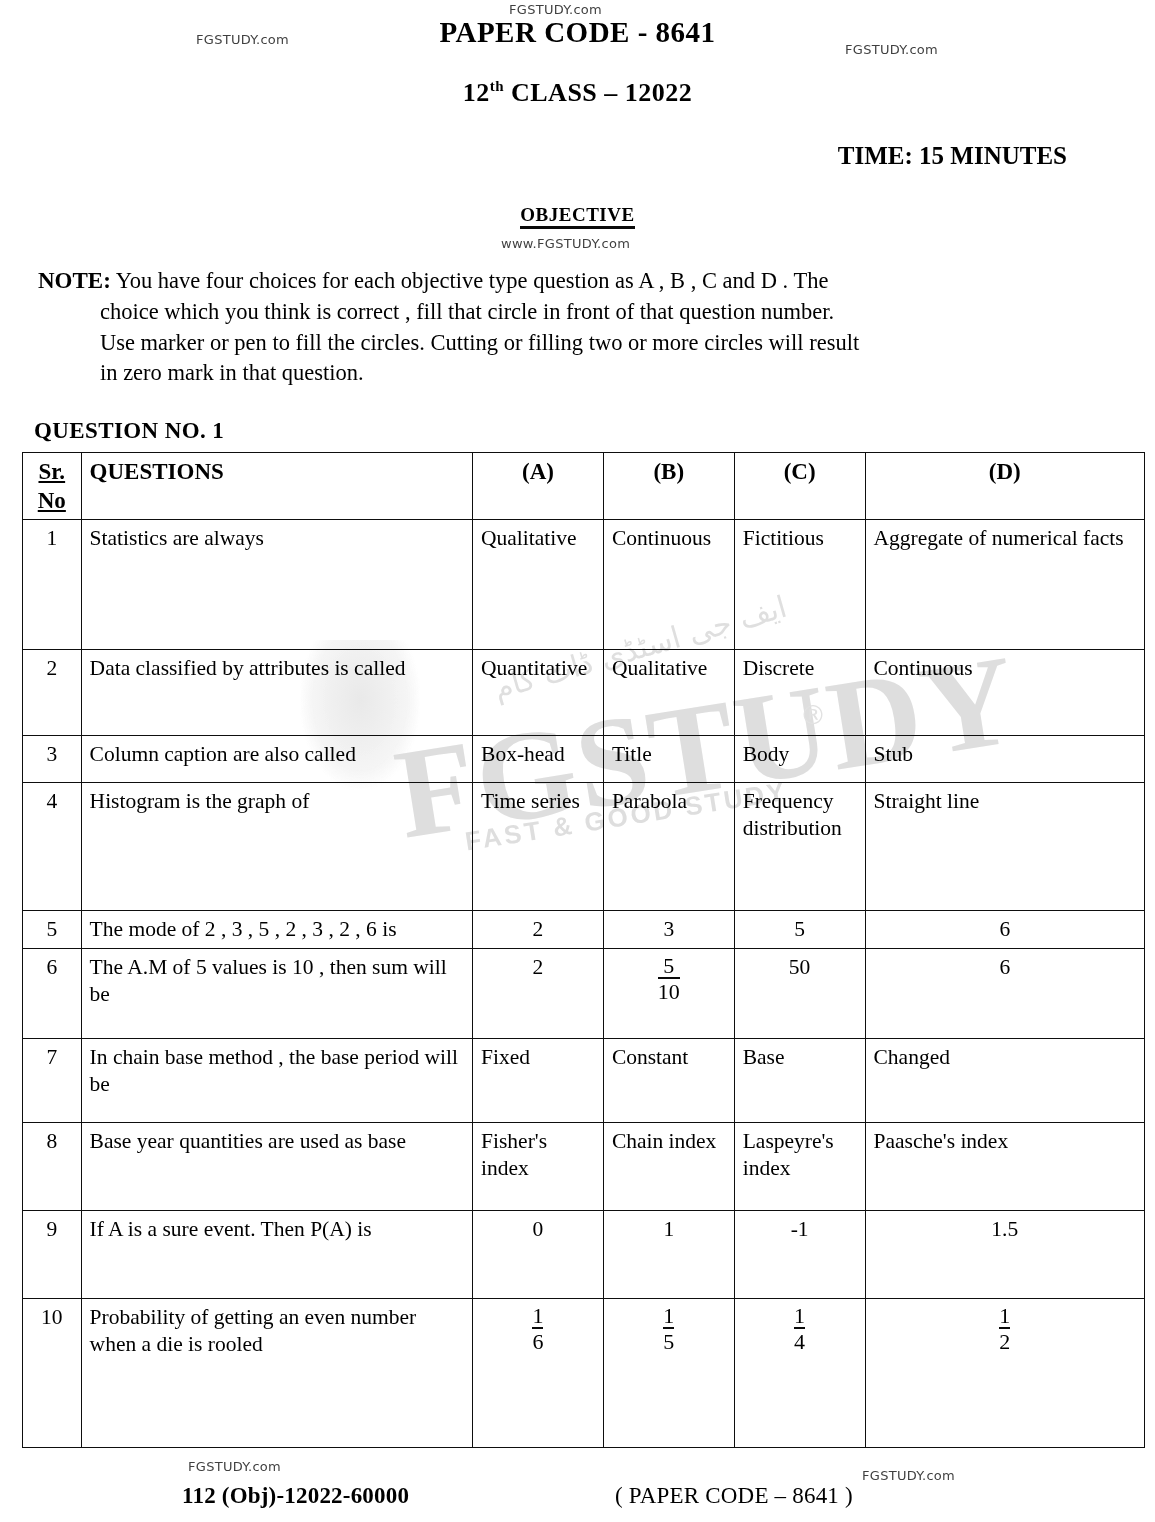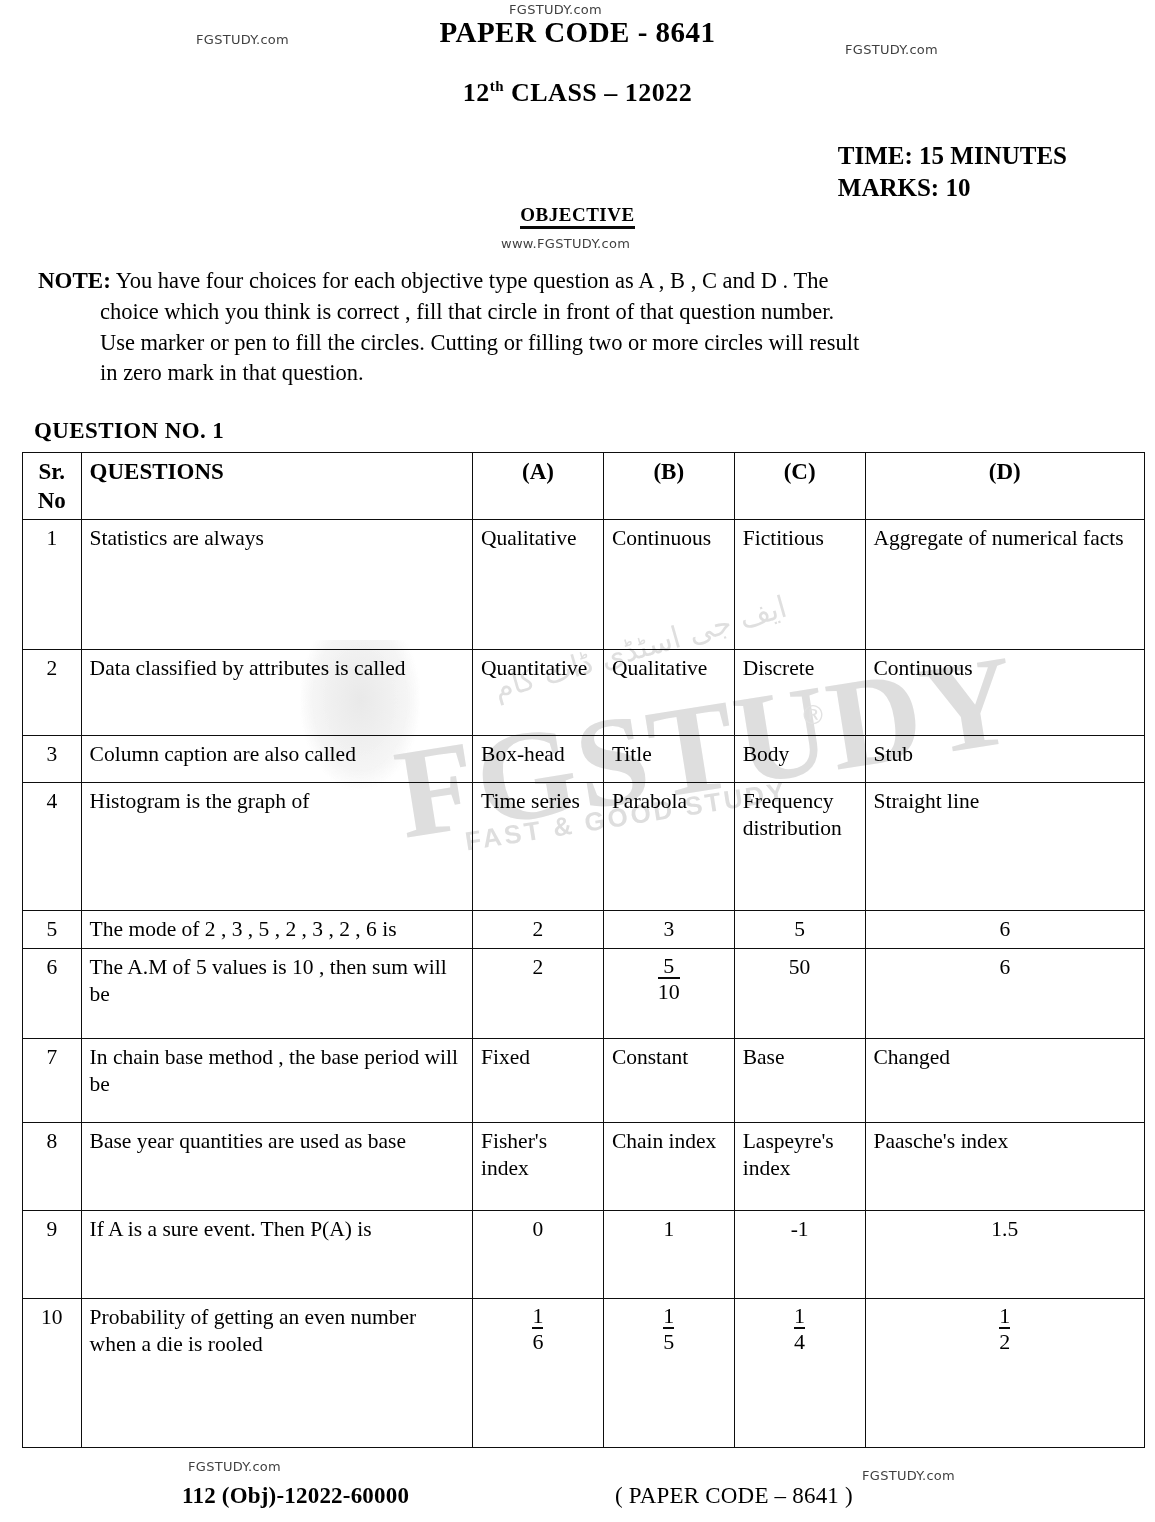--- a/index.html
+++ b/index.html
@@ -98,20 +98,21 @@
   #paper-code { top:16px; font-size:29px; }
   #class-line { top:78px; font-size:26px; }
   #class-line sup { font-size:15px; }
 
   #subject {
     position:absolute; left:40px; top:140px;
     font-size:25px; font-weight:700; letter-spacing:.6px;
   }
   #time-marks {
     position:absolute; right:88px; top:140px;
+    text-align:right;
     font-size:25px; font-weight:700; line-height:1.28;
   }
   #objective {
     position:absolute; top:204px; width:100%;
     text-align:center;
     font-size:19px; font-weight:700;
     letter-spacing:.5px;
   }
   #objective span { border-bottom:3px solid #111; padding-bottom:1px; }
 
@@ -209,21 +210,20 @@
   <div class="wm-small" style="left:188px; top:1459px;">FGSTUDY.com</div>
   <div class="wm-small" style="left:862px; top:1468px;">FGSTUDY.com</div>
 
   <div class="hdr-line" id="paper-code">PAPER CODE - 8641</div>
 
   <div class="hdr-line" id="class-line"><span>12</span><sup>th</sup><span> CLASS – 12022</span></div>
 
 
   <div id="time-marks">
     <div>TIME: 15 MINUTES</div>
-    <div>MARKS: 10</div>
   </div>
 
   <div id="objective"><span>OBJECTIVE</span></div>
 
   <div id="note">
     <span class="lbl">NOTE:</span><span class="body"> You have four choices for each objective type question as A , B , C and D . The</span>
     <span class="cont">choice which you think is correct , fill that circle in front of that question number.</span>
     <span class="cont">Use marker or pen to fill the circles. Cutting or filling two or more circles will result</span>
     <span class="cont">in zero mark in that question.</span>
   </div>
@@ -234,21 +234,21 @@
     <colgroup>
       <col class="c-sr">
         <col class="c-q">
         <col class="c-opt">
         <col class="c-opt">
         <col class="c-opt">
         <col class="c-optd">
     </colgroup>
     <thead>
       <tr>
-        <th class="c-sr" style="text-align:center; padding-left:0; padding-right:0;">
+        <th class="c-sr" style="text-align:center; padding-left:0; padding-right:0;text-decoration:underline;">
           <span class="hdr-label">Sr.</span>
           <span class="hdr-label">No</span>
         </th>
         <th>QUESTIONS</th>
         <th class="opt">(A)</th>
         <th class="opt">(B)</th>
         <th class="opt">(C)</th>
         <th class="opt">(D)</th>
       </tr>
     </thead>

